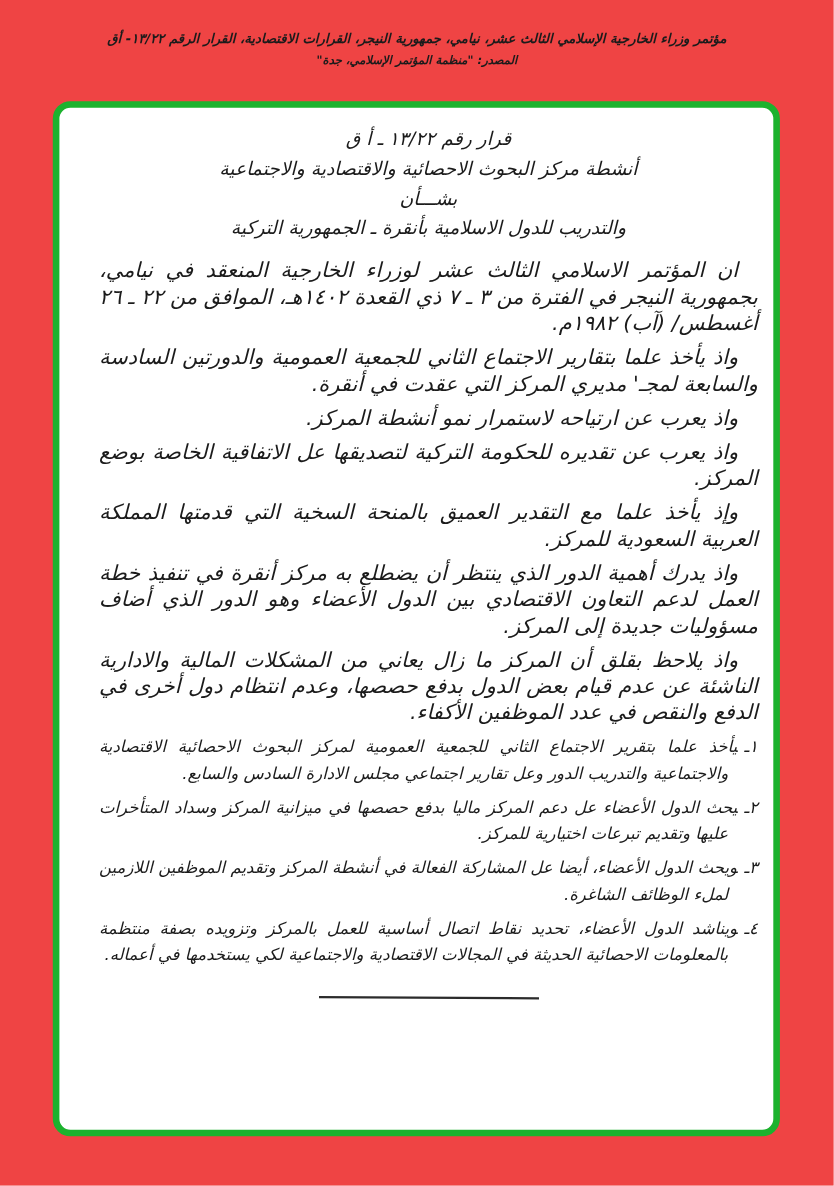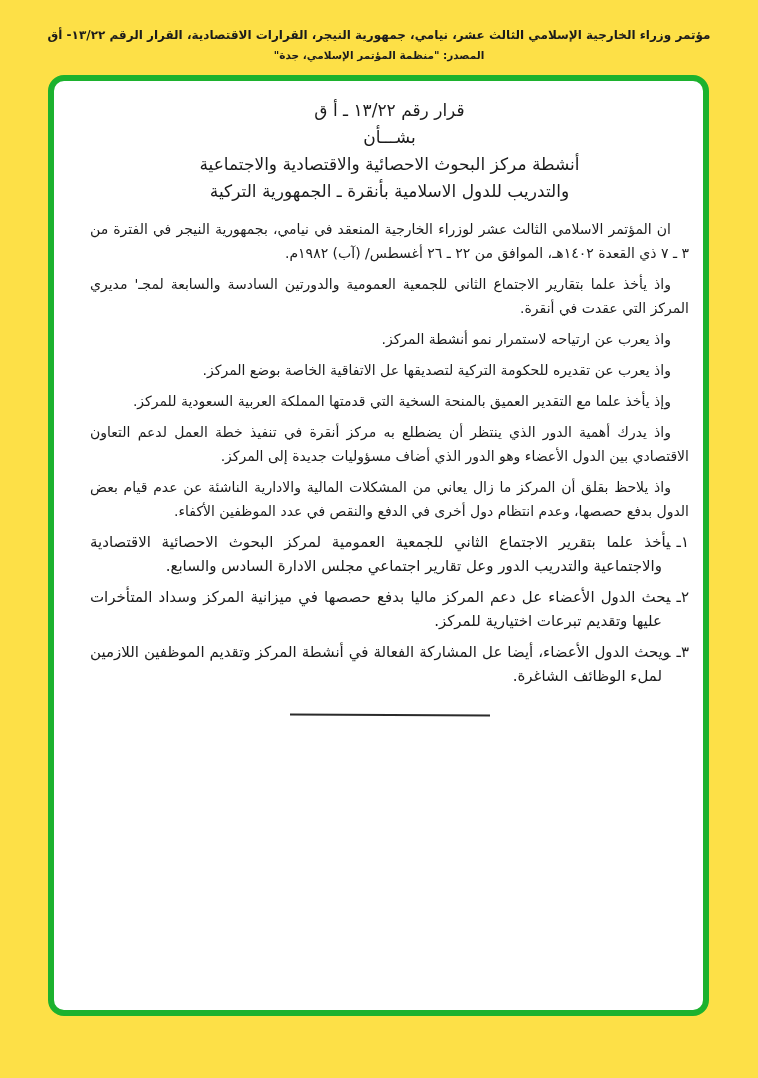--- a/index.html
+++ b/index.html
@@ -9,21 +9,22 @@
     width: 758px;
     height: 1078px;
     overflow: hidden;
     font-family: "DejaVu Sans", sans-serif;
     color: #1b1b1b;
   }
   .page {
     position: relative;
     width: 758px;
     height: 1078px;
-    background: #fde047;
+    background: #ef4444;
+    font-style: italic;
   }
   .page-header {
     position: absolute;
     top: 28px;
     left: 0;
     right: 0;
     direction: rtl;
     text-align: center;
   }
   .page-header .line1 {
@@ -33,21 +34,21 @@
     letter-spacing: 0px;
   }
   .page-header .line2 {
     font-size: 10.5px;
     font-weight: bold;
     margin-top: 7px;
   }
   .doc-frame {
     position: absolute;
     left: 48px;
-    top: 75px;
+    top: 92px;
     width: 661px;
     height: 941px;
     box-sizing: border-box;
     border: 6px solid #1cb22e;
     border-radius: 16px;
     background: #ffffff;
   }
   .doc-content {
     direction: rtl;
     box-sizing: border-box;
@@ -56,21 +57,21 @@
     padding: 16px 14px 0 36px;
     overflow: hidden;
   }
   .doc-title {
     text-align: center;
     font-size: 17px;
     line-height: 27px;
   }
   .doc-title .t-line { white-space: nowrap; }
   .preamble p {
-    font-size: 14px;
+    font-size: 19px;
     line-height: 24px;
     text-align: justify;
     margin: 7px 0 0 0;
     text-indent: 18px;
   }
   .preamble p:first-child { margin-top: 12px; }
   .items .item {
     font-size: 15px;
     line-height: 24px;
     text-align: justify;
@@ -95,22 +96,22 @@
   <div class="page-header">
     <div class="line1">مؤتمر وزراء الخارجية الإسلامي الثالث عشر، نيامي، جمهورية النيجر، القرارات الاقتصادية، القرار الرقم ١٣/٢٢- أق</div>
     <div class="line2">المصدر:  "منظمة المؤتمر الإسلامي، جدة"</div>
   </div>
 
   <div class="doc-frame">
     <div class="doc-content">
 
       <div class="doc-title">
         <div class="t-line">قرار رقم ١٣/٢٢ ـ أ ق</div>
+        <div class="t-line">أنشطة مركز البحوث الاحصائية والاقتصادية والاجتماعية</div>
         <div class="t-line">بشـــأن</div>
-        <div class="t-line">أنشطة مركز البحوث الاحصائية والاقتصادية والاجتماعية</div>
         <div class="t-line">والتدريب للدول الاسلامية بأنقرة ـ الجمهورية التركية</div>
       </div>
 
       <div class="preamble">
         <p>ان المؤتمر الاسلامي الثالث عشر لوزراء الخارجية المنعقد في نيامي، بجمهورية النيجر في الفترة من ٣ ـ ٧ ذي القعدة ١٤٠٢هـ، الموافق من ٢٢ ـ ٢٦ أغسطس/ (آب) ١٩٨٢م.</p>
         <p>واذ يأخذ علما بتقارير الاجتماع الثاني للجمعية العمومية والدورتين السادسة والسابعة لمجـ' مديري المركز التي عقدت في أنقرة.</p>
         <p>واذ يعرب عن ارتياحه لاستمرار نمو أنشطة المركز.</p>
         <p>واذ يعرب عن تقديره للحكومة التركية لتصديقها عل الاتفاقية الخاصة بوضع المركز.</p>
         <p>وإذ يأخذ علما مع التقدير العميق بالمنحة السخية التي قدمتها المملكة العربية السعودية للمركز.</p>
         <p>واذ يدرك أهمية الدور الذي ينتظر أن يضطلع به مركز أنقرة في تنفيذ خطة العمل لدعم التعاون الاقتصادي بين الدول الأعضاء وهو الدور الذي أضاف مسؤوليات جديدة إلى المركز.</p>
@@ -120,20 +121,23 @@
       <div class="items">
         <div class="item">
           <span class="num">١ـ</span><span>يأخذ علما بتقرير الاجتماع الثاني للجمعية العمومية لمركز البحوث الاحصائية الاقتصادية والاجتماعية والتدريب الدور وعل تقارير اجتماعي مجلس الادارة السادس والسابع.</span>
         </div>
         <div class="item">
           <span class="num">٢ـ</span><span>يحث الدول الأعضاء عل دعم المركز ماليا بدفع حصصها في ميزانية المركز وسداد المتأخرات عليها وتقديم تبرعات اختيارية للمركز.</span>
         </div>
         <div class="item">
           <span class="num">٣ـ</span><span>ويحث الدول الأعضاء، أيضا عل المشاركة الفعالة في أنشطة المركز وتقديم الموظفين اللازمين لملء الوظائف الشاغرة.</span>
         </div>
+        <div class="item">
+          <span class="num">٤ـ</span><span>ويناشد الدول الأعضاء، تحديد نقاط اتصال أساسية للعمل بالمركز وتزويده بصفة منتظمة بالمعلومات الاحصائية الحديثة في المجالات الاقتصادية والاجتماعية لكي يستخدمها في أعماله.</span>
+        </div>
       </div>
 
       <hr class="footer-divider">
 
     </div>
   </div>
 
 </div>
 
 </body></html>

